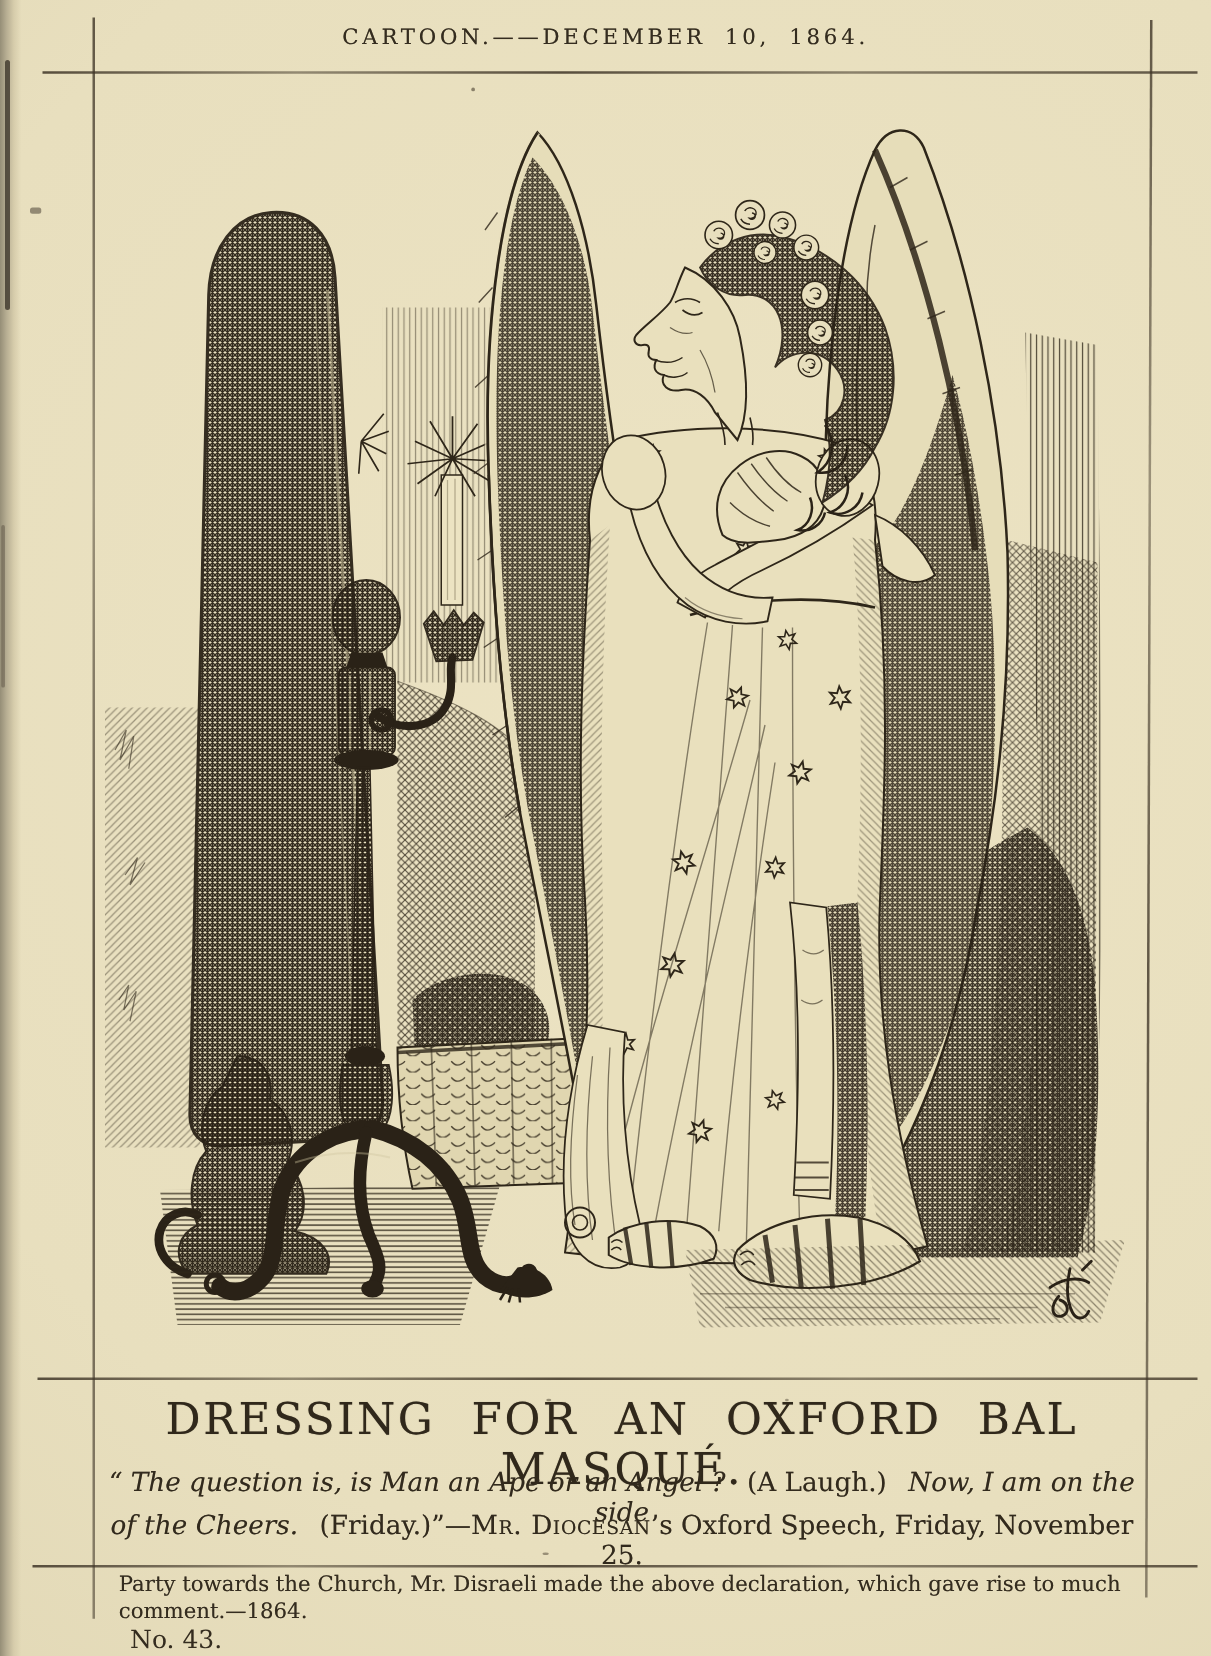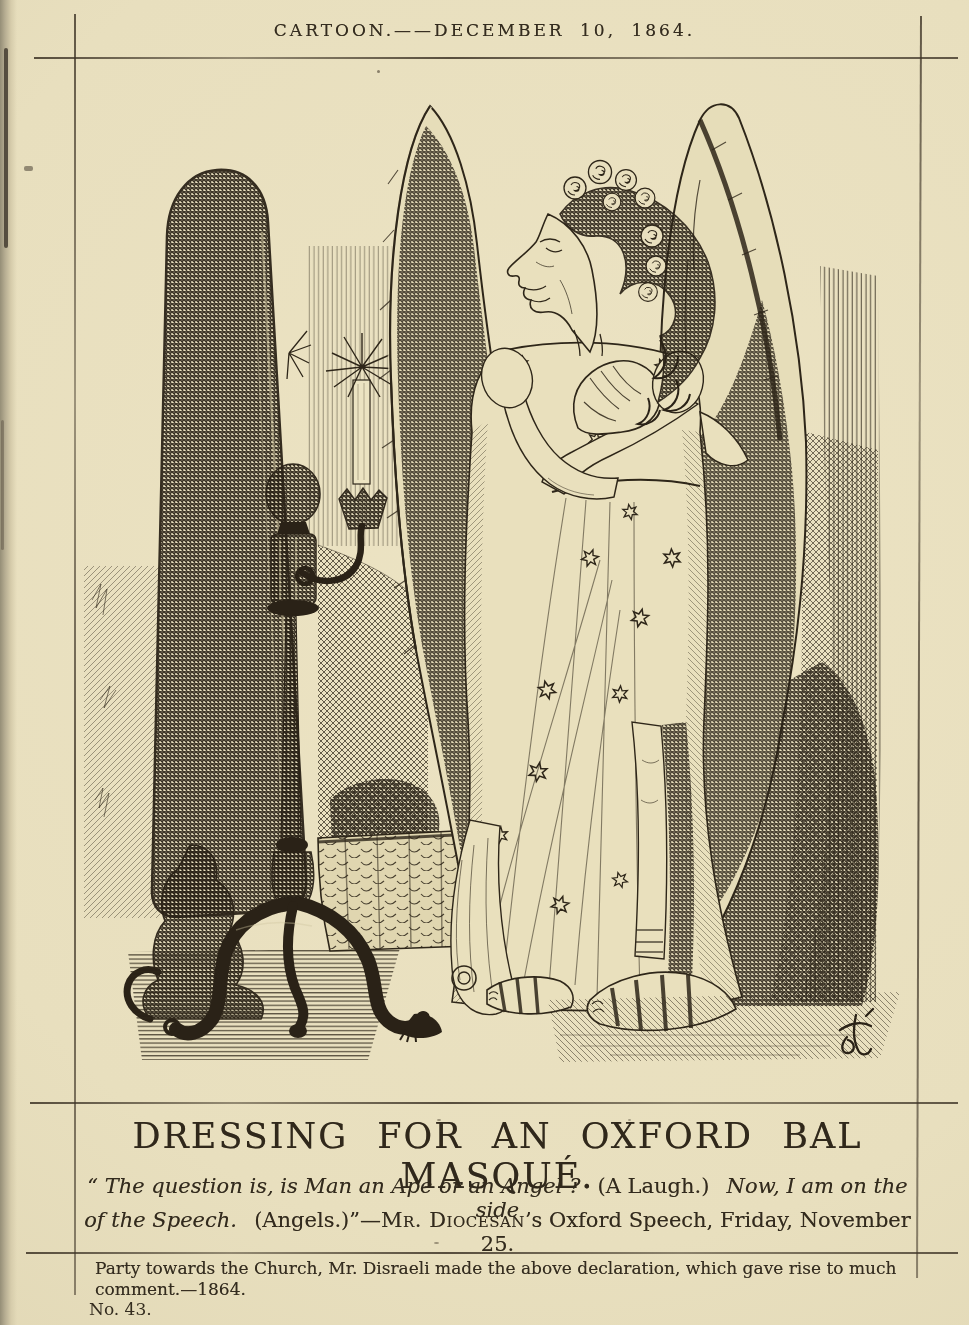--- a/index.html
+++ b/index.html
@@ -36,21 +36,21 @@
   .quote-line{position:absolute;left:75px;width:845px;text-align:center;font-size:21px;color:#322a1d;
     text-shadow:0 0 .5px rgba(50,42,29,.45);}
   .quote-1{top:1174px;}
   .quote-2{top:1208px;}
   .q-it{font-style:italic;}
   .q-sc{font-variant:small-caps;letter-spacing:.5px;}
   .footnote{position:absolute;left:95px;top:1258px;width:820px;font-size:17px;line-height:20.5px;
     color:#342c1f;text-shadow:0 0 .5px rgba(52,44,31,.5);}
   .fn-line1{padding-left:6px;}
   .manicule{font-size:19px;margin-right:9px;letter-spacing:0;}
-  .no43{position:absolute;left:89px;top:1299px;font-size:17px;color:#342c1f;}
+  .no43{position:absolute;left:104px;top:1299px;font-size:20px;color:#342c1f;}
   .art{position:absolute;left:0;top:0;}
 </style>
 </head>
 <body>
 
 <div class="sheet">
 
   <div class="scan-edge"></div>
   <div class="edge-mark1"></div>
   <div class="edge-mark2"></div>
@@ -284,20 +284,20 @@
       <path d="M856,1015 C853,1028 853,1040 858,1050 C861,1056 868,1056 871,1049"></path>
       <path d="M847,1037 C840,1045 841,1054 849,1053 C856,1051 855,1042 848,1040"></path>
       <path d="M866,1016 L873,1009"></path>
     </g>
   </svg>
 
   <div class="plate-title">DRESSING FOR AN OXFORD BAL MASQUÉ.</div>
 
   <div class="quote-line quote-1"><span class="q-it">“ </span><span class="q-it">The question is, is Man an Ape or an Angel ?</span><span>  (A Laugh.)  </span><span class="q-it">Now, I am on the side</span></div>
 
-  <div class="quote-line quote-2"><span class="q-it">of the Speech.</span><span>  (Angels.)”—</span><span class="q-sc">Mr. Diocesan</span><span>’s Oxford Speech, Friday, November 25.</span></div>
+  <div class="quote-line quote-2"><span class="q-it">of the Cheers.</span><span>  (Friday.)”—</span><span class="q-sc">Mr. Diocesan</span><span>’s Oxford Speech, Friday, November 25.</span></div>
 
   <div class="footnote">
     <div>Party towards the Church, Mr. Disraeli made the above declaration, which gave rise to much comment.—1864.</div>
   </div>
   <div class="no43">No. 43.</div>
 
 </div>
 
 </body></html>

